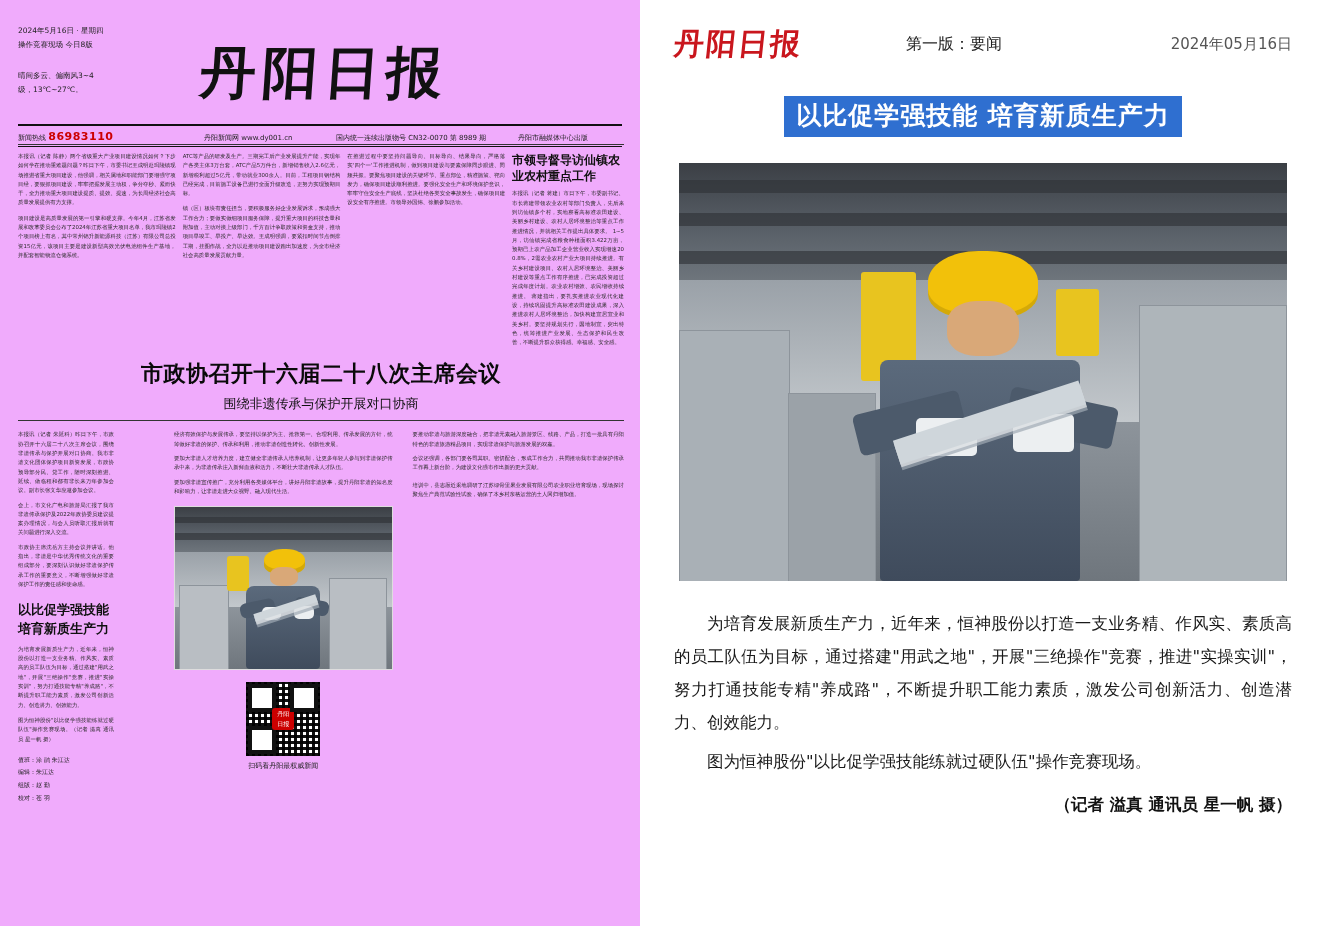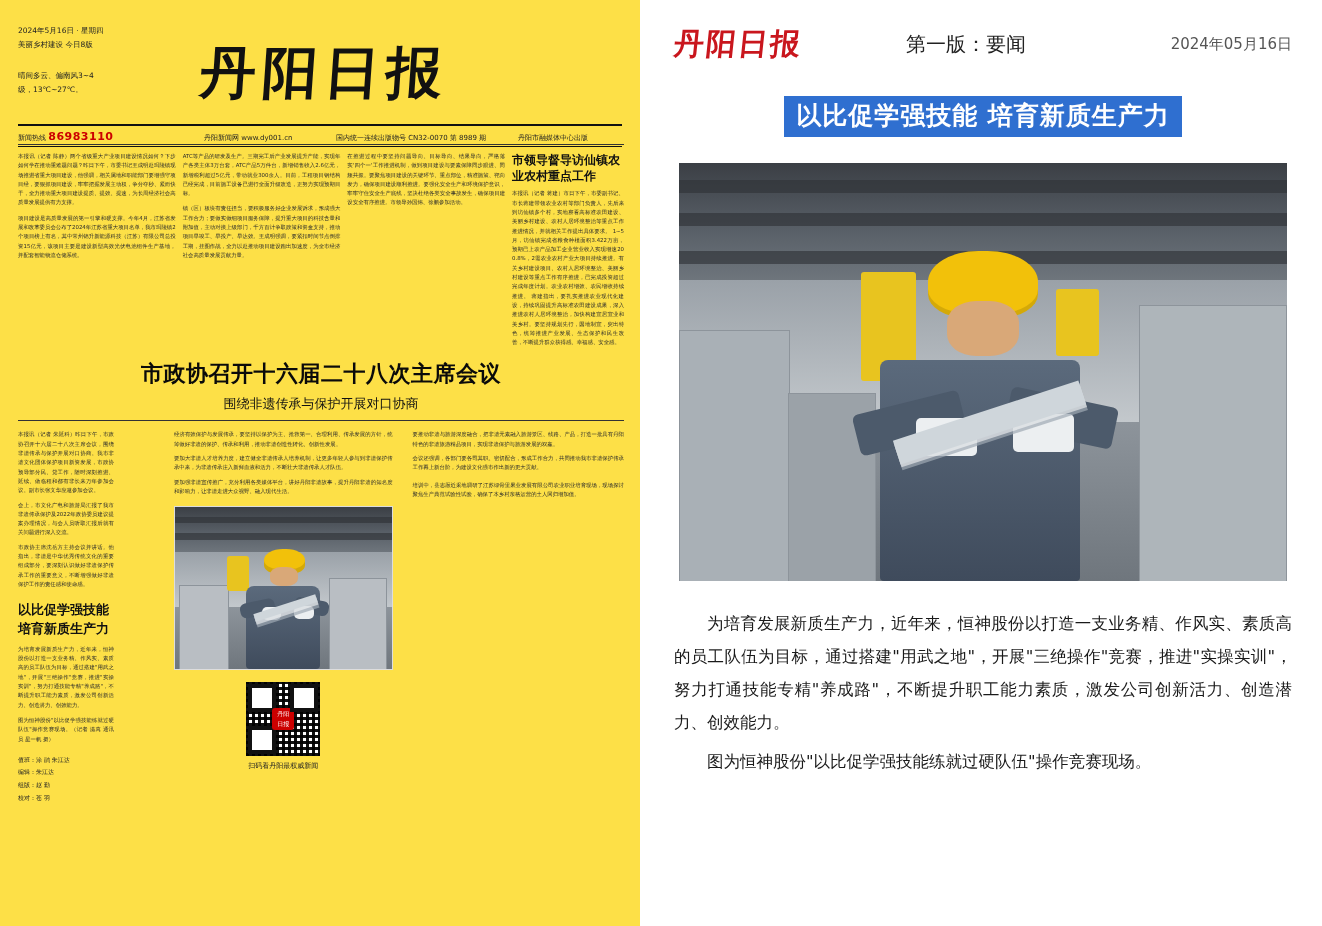--- a/index.html
+++ b/index.html
@@ -7,21 +7,21 @@
     width:1322px;height:926px;
     background:#ffffff;
     font-family:"DejaVu Sans","Liberation Sans",sans-serif;
     overflow:hidden;
   }
   .page{position:relative;width:1322px;height:926px;}
 
   
   .paper{
     position:absolute;left:0;top:0;width:640px;height:926px;
-    background:#fde047;
+    background:#f0abfc;
     padding:18px 16px 10px 18px;
     box-sizing:border-box;
     overflow:hidden;
   }
   .masthead{position:relative;height:118px;}
   .mh-left{
     position:absolute;left:0;top:6px;width:176px;
     font-size:7.5px;line-height:1.9;color:#222;
   }
   .mh-left .ln{white-space:nowrap;}
@@ -157,21 +157,21 @@
     position:absolute;left:640px;top:0;width:682px;height:926px;
     background:#fff;box-sizing:border-box;padding:22px 30px 18px 34px;
   }
   .r-head{display:flex;align-items:center;height:44px;}
   .r-logo{
     font-family:"DejaVu Serif","Liberation Serif",serif;
     font-weight:700;font-size:30px;color:#c9161d;letter-spacing:2px;
     transform:skewX(-6deg);white-space:nowrap;
   }
   .r-edition{
-    margin-left:104px;font-size:20px;color:#222;white-space:nowrap;font-family:Liberation Mono, monospace;
+    margin-left:104px;font-size:16px;color:#222;white-space:nowrap;font-family:Liberation Mono, monospace;
   }
   .r-date{
     margin-left:auto;font-size:15px;color:#555;white-space:nowrap;
   }
   .r-title-wrap{margin-top:30px;text-align:center;}
   .r-title{
     display:inline-block;
     background:#2f6fd0;color:#fff;
     font-family:"DejaVu Serif","Liberation Serif",serif;
     font-weight:700;font-size:25px;letter-spacing:1px;
@@ -193,21 +193,21 @@
 </head>
 <body>
 
 <div class="page">
 
   <div class="paper">
 
     <div class="masthead">
       <div class="mh-left">
         <div class="ln">2024年5月16日 · 星期四</div>
-        <div class="ln">美丽乡村建设   今日8版</div>
+        <div class="ln">操作竞赛现场   今日8版</div>
         <div class="weather">晴间多云、偏南风3~4</div>
         <div class="ln">级，13℃~27℃。</div>
       </div>
       <div class="mh-title">丹阳日报</div>
       <div class="mh-rule"></div>
       <div class="mh-bar">
         <div class="hot">
           <span>新闻热线</span>
           <b>86983110</b>
         </div>
@@ -343,15 +343,16 @@
         <div class="glove" style="left:55%;top:60%;width:10%;height:9%"></div>
         <div class="rods" style="left:35%;top:59%;width:32%;height:6%"></div>
       </div>
     </div>
 
     <div class="r-body">
       <p>为培育发展新质生产力，近年来，恒神股份以打造一支业务精、作风实、素质高的员工队伍为目标，通过搭建"用武之地"，开展"三绝操作"竞赛，推进"实操实训"，努力打通技能专精"养成路"，不断提升职工能力素质，激发公司创新活力、创造潜力、创效能力。</p>
       <p>图为恒神股份"以比促学强技能练就过硬队伍"操作竞赛现场。</p>
     </div>
 
+    <div class="r-sign">（记者 溢真 通讯员 星一帆 摄）</div>
   </div>
 
 </div>
 
 </body></html>

